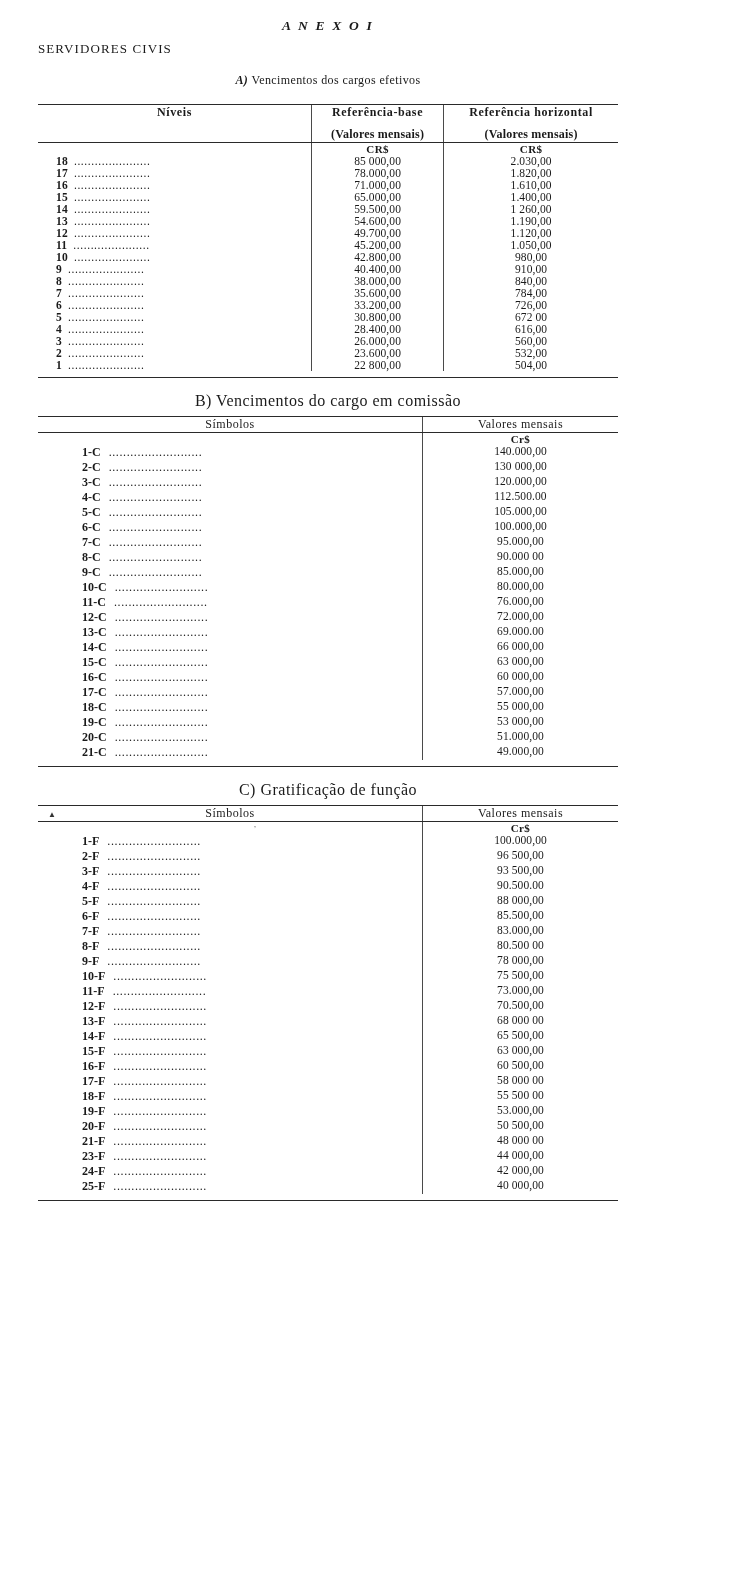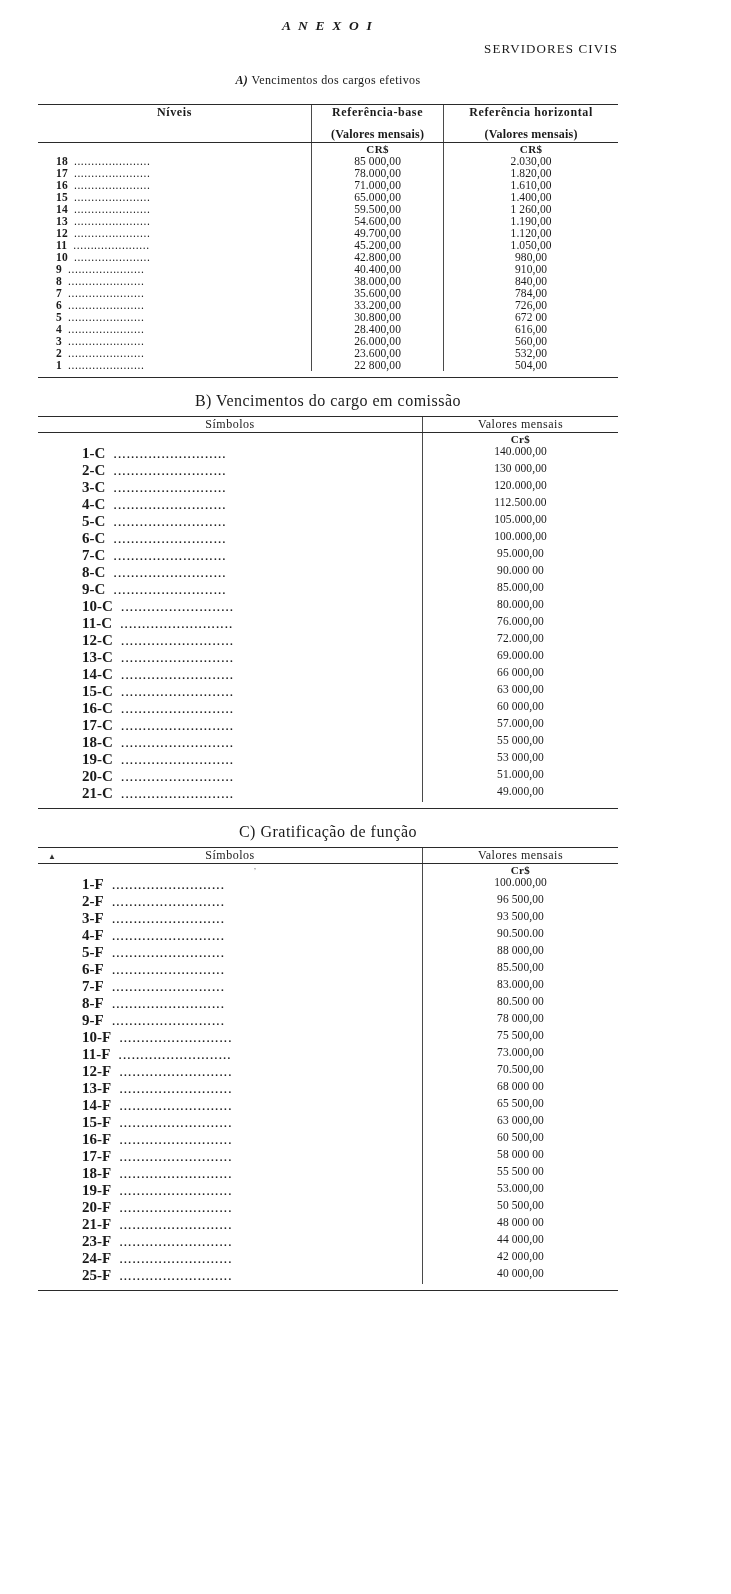--- a/index.html
+++ b/index.html
@@ -25,21 +25,21 @@
   
   .doc-title {
     text-align: center;
     font-style: italic;
     font-weight: bold;
     letter-spacing: 2.2px;
     font-size: 13.5px;
     margin: 4px 0 7px 0;
   }
   .doc-subtitle {
-    text-align: right;
+    text-align: left;
     font-size: 13px;
     letter-spacing: 1.1px;
     margin: 0 0 3px 0;
   }
   .section-head {
     text-align: center;
     font-size: 12px;
     letter-spacing: 0.4px;
     margin: 16px;
   }
@@ -122,21 +122,21 @@
     font-size: 12px;
     border-bottom: 1.3px solid #2a2a2a;
     letter-spacing: 0.5px;
   }
   .hdr2-row td.c-sep { border-left: 1.2px solid #4a4a4a; }
 
   .sym-cell {
     width: 340px;
     white-space: nowrap;
     font-weight: bold;
-    font-size: 15px;
+    font-size: 12px;
     padding-left: 44px !important;
   }
   .sym-cell .dots {
     font-weight: normal;
     letter-spacing: 0.6px;
     padding-left: 8px;
   }
   .val-cell {
     text-align: center;
     font-size: 11.5px;

